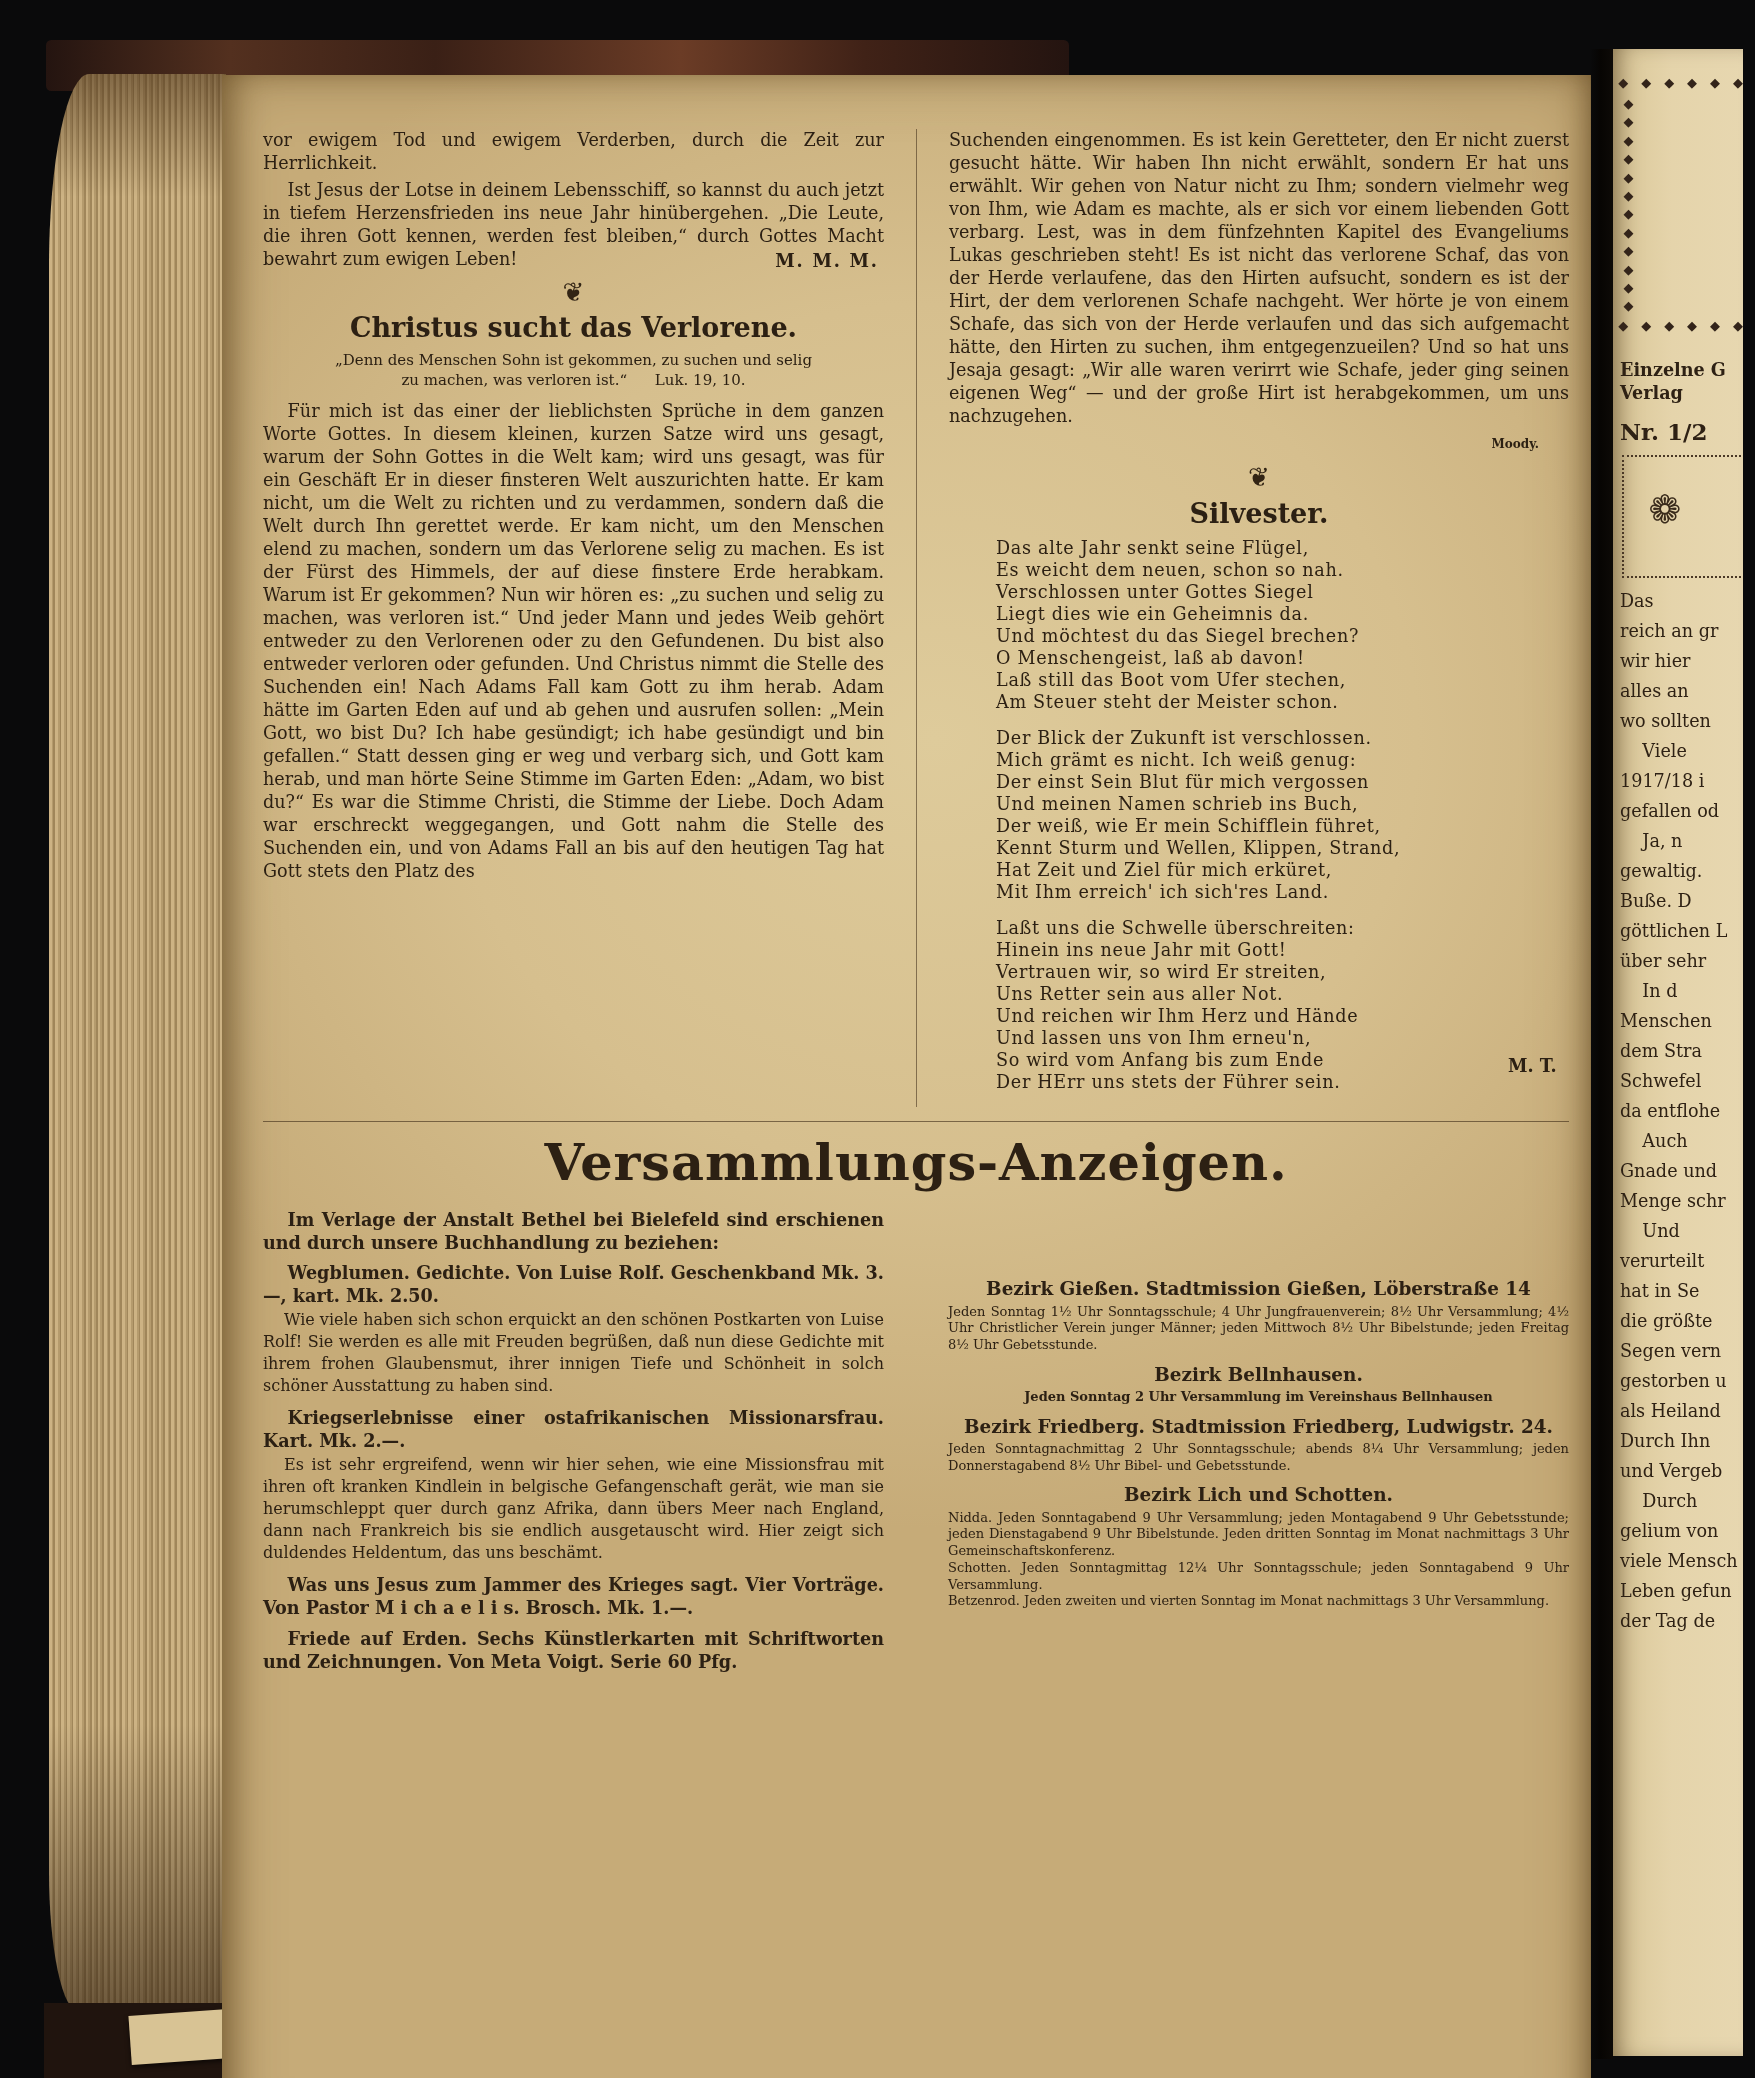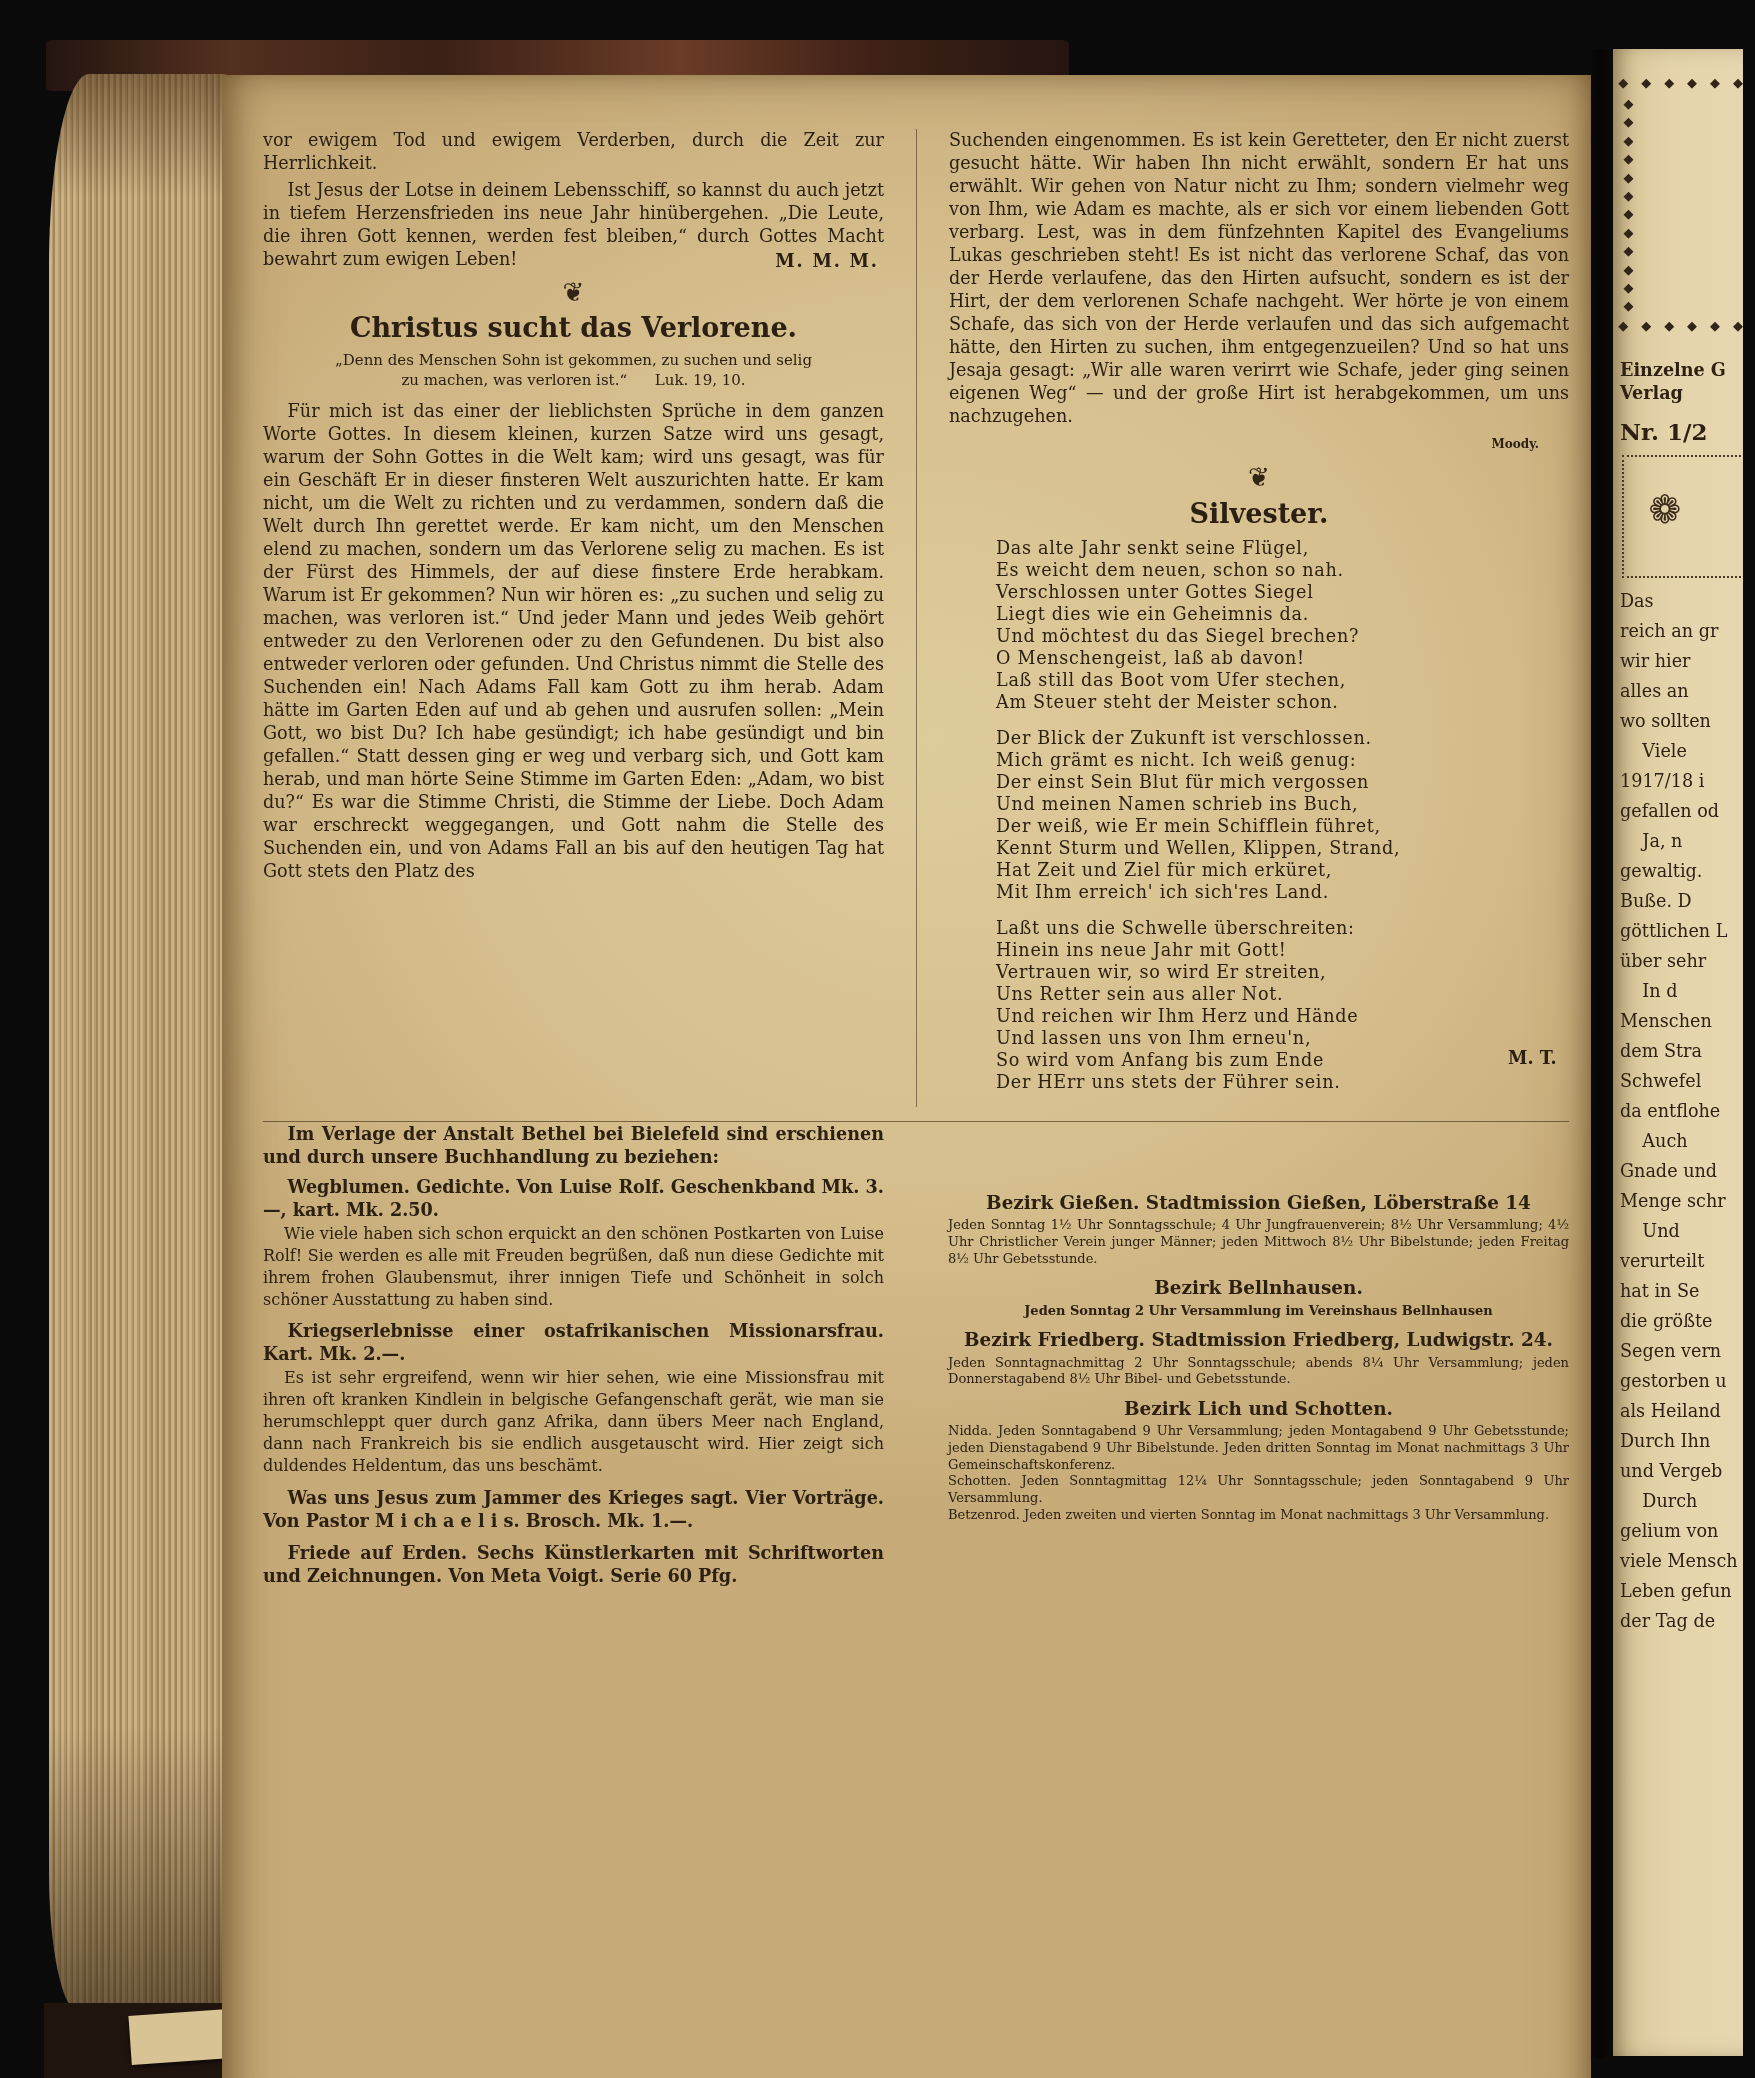--- a/index.html
+++ b/index.html
@@ -84,21 +84,21 @@
   .epigraph-ref { margin-left: 23px; white-space: nowrap; }
 
   .poem { padding-left: 47px; margin-top: 5.3px; }
   .stanza {
     margin: 0 0 14px 0;
     font-size: 17.6px; line-height: 22px;
     letter-spacing: 0.7px; white-space: pre-line;
   }
   .stanza-wrap { position: relative; }
   .poem-sig {
-    position: absolute; right: 12.3px; bottom: 25px;
+    position: absolute; right: 12.3px; bottom: 17px;
     font-weight: bold; font-size: 17.6px;
   }
 
   .rule { border-top: 1.8px solid rgba(58,40,20,.6); margin: 14px 0 0 0; }
   .anzeigen-heading {
     margin: 10.5px 0 16px 0; text-align: center;
     font-size: 51px; line-height: 60px; font-weight: bold;
     letter-spacing: 0.9px;
   }
 
@@ -238,20 +238,21 @@
 Der HErr uns stets der Führer sein.</p>
               <span class="poem-sig">M. T.</span>
             </div>
           </div>
         </div>
 
       </div>
 
       <div class="rule"></div>
 
+      <h1 class="anzeigen-heading">Versammlungs-Anzeigen.</h1>
 
       <div class="announcements">
 
         <div class="ann-left">
           <p class="ann-intro">Im Verlage der Anstalt Bethel bei Bielefeld sind erschienen und durch unsere Buchhandlung zu beziehen:</p>
 
           <div class="ann-item">
             <p class="ann-title">Wegblumen. Gedichte. Von Luise Rolf. Geschenkband Mk. 3.—, kart. Mk. 2.50.</p>
             <p class="ann-desc">Wie viele haben sich schon erquickt an den schönen Postkarten von Luise Rolf! Sie werden es alle mit Freuden begrüßen, daß nun diese Gedichte mit ihrem frohen Glaubensmut, ihrer innigen Tiefe und Schönheit in solch schöner Ausstattung zu haben sind.</p>
           </div>

